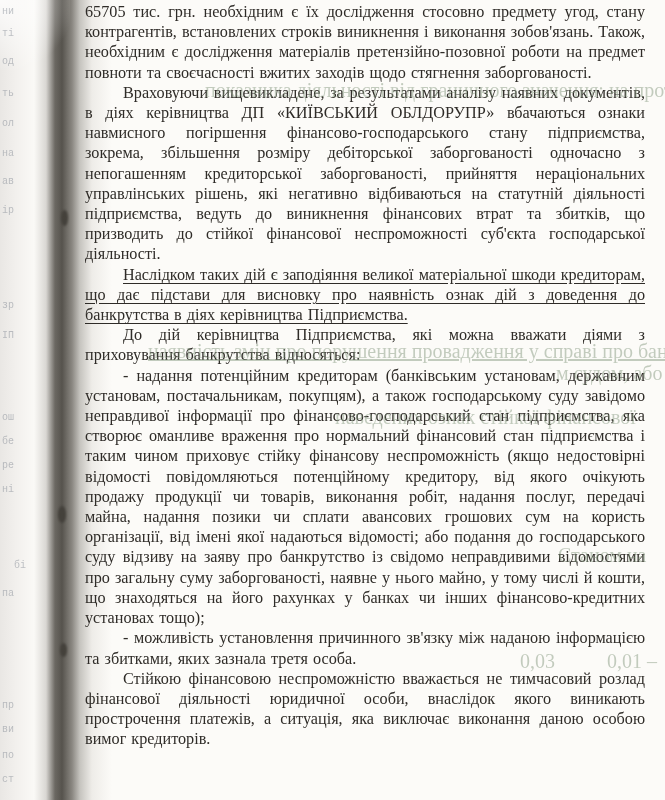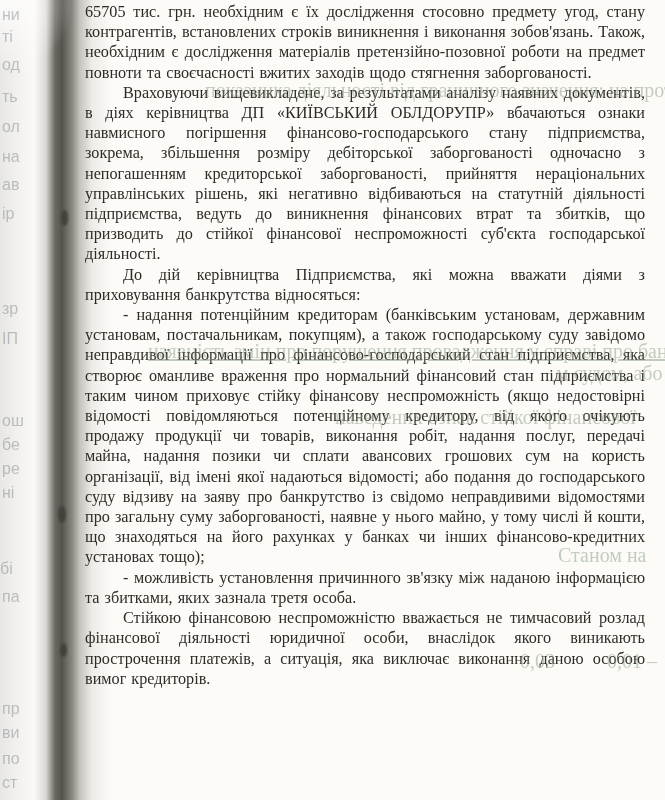--- a/index.html
+++ b/index.html
@@ -33,34 +33,35 @@
     margin:13px 0 0 0; text-indent:38px; text-align:left;
   }
   
   .ghost {
     position:absolute; color:#85987f; opacity:.48; filter:blur(.6px);
     font-size:20px; white-space:nowrap; font-family:"Liberation Serif", serif;
   }
   
   .edge-frag {
     position:absolute; color:#8d939c; opacity:.55; filter:blur(.4px);
-    font-size:16px; font-family:Liberation Sans, sans-serif;
+    font-size:10px; font-family:Liberation Mono, monospace;
   }
   .speck { position:absolute; background:#44413b; border-radius:50%; filter:blur(1.1px); }
 </style>
 </head>
 <body>
 
 <div class="page" id="page">
   <div class="gutter"></div>
   <div class="gutter-top-light"></div>
 
   <div class="textcol">
     <p class="noindent">65705 тис. грн. необхідним є їх дослідження стосовно предмету угод, стану контрагентів, встановлених строків виникнення і виконання зобов'язань. Також, необхідним є дослідження матеріалів претензійно-позовної роботи на предмет повноти та своєчасності вжитих заходів щодо стягнення заборгованості.</p>
     <p>Враховуючи вищевикладене, за результатами аналізу наявних документів, в діях керівництва ДП «КИЇВСЬКИЙ ОБЛДОРУПР» вбачаються ознаки навмисного погіршення фінансово-господарського стану підприємства, зокрема, збільшення розміру дебіторської заборгованості одночасно з непогашенням кредиторської заборгованості, прийняття нераціональних управлінських рішень, які негативно відбиваються на статутній діяльності підприємства, ведуть до виникнення фінансових втрат та збитків, що призводить до стійкої фінансової неспроможності суб'єкта господарської діяльності.</p>
+    <p class="underlined">Наслідком таких дій є заподіяння великої матеріальної шкоди кредиторам, що дає підстави для висновку про наявність ознак дій з доведення до банкрутства в діях керівництва Підприємства.</p>
     <p>До дій керівництва Підприємства, які можна вважати діями з приховування банкрутства відносяться:</p>
     <p>- надання потенційним кредиторам (банківським установам, державним установам, постачальникам, покупцям), а також господарському суду завідомо неправдивої інформації про фінансово-господарський стан підприємства, яка створює оманливе враження про нормальний фінансовий стан підприємства і таким чином приховує стійку фінансову неспроможність (якщо недостовірні відомості повідомляються потенційному кредитору, від якого очікують продажу продукції чи товарів, виконання робіт, надання послуг, передачі майна, надання позики чи сплати авансових грошових сум на користь організації, від імені якої надаються відомості; або подання до господарського суду відзиву на заяву про банкрутство із свідомо неправдивими відомостями про загальну суму заборгованості, наявне у нього майно, у тому числі й кошти, що знаходяться на його рахунках у банках чи інших фінансово-кредитних установах тощо);</p>
     <p>- можливість установлення причинного зв'язку між наданою інформацією та збитками, яких зазнала третя особа.</p>
     <p>Стійкою фінансовою неспроможністю вважається не тимчасовий розлад фінансової діяльності юридичної особи, внаслідок якого виникають прострочення платежів, а ситуація, яка виключає виконання даною особою вимог кредиторів.</p>
   </div>
 <div class="ghost" style="left: 205px; top: 79px;">показника діяльності від граничного значення: на протязі</div>
     <div class="ghost" style="left: 148px; top: 340px; text-decoration: underline;">наявність змін про порушення провадження у справі про банкрутство</div>
     <div class="ghost" style="left: 556px; top: 362px;">м судом, або</div>
     <div class="ghost" style="left: 335px; top: 406px;">наведених ознак стійкої фінансової</div>
     <div class="ghost" style="left: 558px; top: 544px;">Станом на</div>
@@ -73,21 +74,21 @@
     <div class="edge-frag" style="left: 2px; top: 118px;">ол</div>
     <div class="edge-frag" style="left: 2px; top: 148px;">на</div>
     <div class="edge-frag" style="left: 2px; top: 176px;">ав</div>
     <div class="edge-frag" style="left: 2px; top: 205px;">ір</div>
     <div class="edge-frag" style="left: 2px; top: 300px;">зр</div>
     <div class="edge-frag" style="left: 2px; top: 330px;">ІП</div>
     <div class="edge-frag" style="left: 2px; top: 412px;">ош</div>
     <div class="edge-frag" style="left: 2px; top: 436px;">бе</div>
     <div class="edge-frag" style="left: 2px; top: 460px; text-align: right;">ре</div>
     <div class="edge-frag" style="left: 2px; top: 484px;">ні</div>
-    <div class="edge-frag" style="left: 0; top: 560px;">бі</div>
+    <div class="edge-frag" style="left: 14px; top: 560px;">бі</div>
     <div class="edge-frag" style="left: 2px; top: 588px;">па</div>
     <div class="edge-frag" style="left: 2px; top: 700px;">пр</div>
     <div class="edge-frag" style="left: 2px; top: 724px;">ви</div>
     <div class="edge-frag" style="left: 2px; top: 750px;">по</div>
     <div class="edge-frag" style="left: 2px; top: 774px;">ст</div>
     <div class="speck" style="left: 61px; top: 210px; width: 7px; height: 16px;"></div>
     <div class="speck" style="left: 58px; top: 506px; width: 8px; height: 17px;"></div>
     <div class="speck" style="left: 60px; top: 643px; width: 7px; height: 14px;"></div>
   </div>
 

